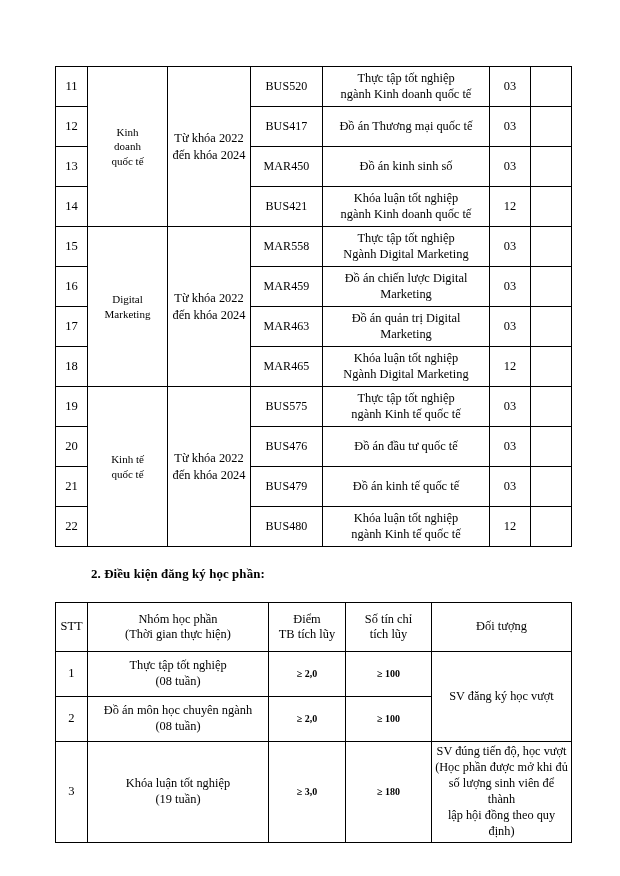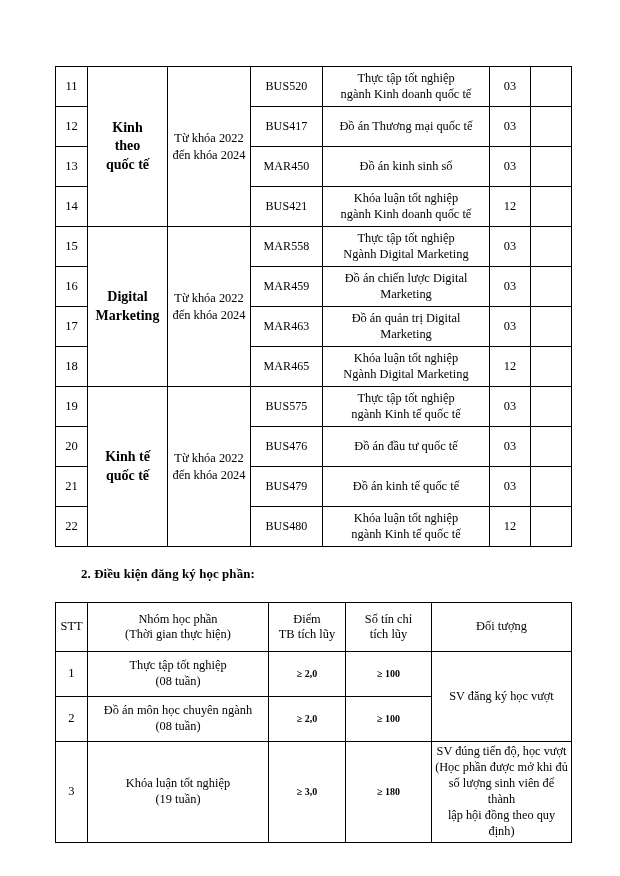--- a/index.html
+++ b/index.html
@@ -46,34 +46,34 @@
   
   .t1 col.c-stt    { width: 32px; }
   .t1 col.c-major  { width: 80px; }
   .t1 col.c-khoa   { width: 83px; }
   .t1 col.c-code   { width: 72px; }
   .t1 col.c-name   { width: 167px; }
   .t1 col.c-tc     { width: 41px; }
   .t1 col.c-note   { width: 41px; }
 
   .t1 td.stt     { font-size: 12.6px; }
-  .t1 td.major   { font-weight: bold; font-size: 14px; line-height: 1.30; margin-top: 28px; }
+  .t1 td.major   { font-weight: normal; font-size: 11px; line-height: 1.30; margin-top: 28px; }
   .t1 td.khoa    { font-size: 12.4px; line-height: 1.30; }
   .t1 td.code    { font-size: 12px; letter-spacing: .1px; }
   .t1 td.cname   { font-size: 12.4px; line-height: 1.26; }
   .t1 td.tc      { font-size: 12.4px; }
   .t1 td.note    { }
 
   .t1 tr.r-tall td { height: 35px; }
   .t1 tr.r-short td { height: 35px; }
 
   
   .section-title {
     position: absolute;
-    left: 81px;
+    left: 91px;
     top: 567px;
     font-size: 12.9px;
     font-weight: bold;
     letter-spacing: .1px;
   }
 
   
   .t2-wrap {
     position: absolute;
     left: 55px;
@@ -118,21 +118,21 @@
         <col class="c-name">
           <col class="c-tc">
           <col class="c-note">
       </colgroup>
       <tbody>
 
         <tr class="r-tall">
           <td class="stt">11</td>
           <td class="major" rowspan="4">
             <span>Kinh</span><br>
-            <span>theo</span><br>
+            <span>doanh</span><br>
             <span>quốc tế</span>
           </td>
           <td class="khoa" rowspan="4">
             <span>Từ khóa 2022</span><br>
             <span>đến khóa 2024</span>
           </td>
           <td class="code">BUS520</td>
           <td class="cname">
             <span>Thực tập tốt nghiệp</span><br>
             <span>ngành Kinh doanh quốc tế</span>

